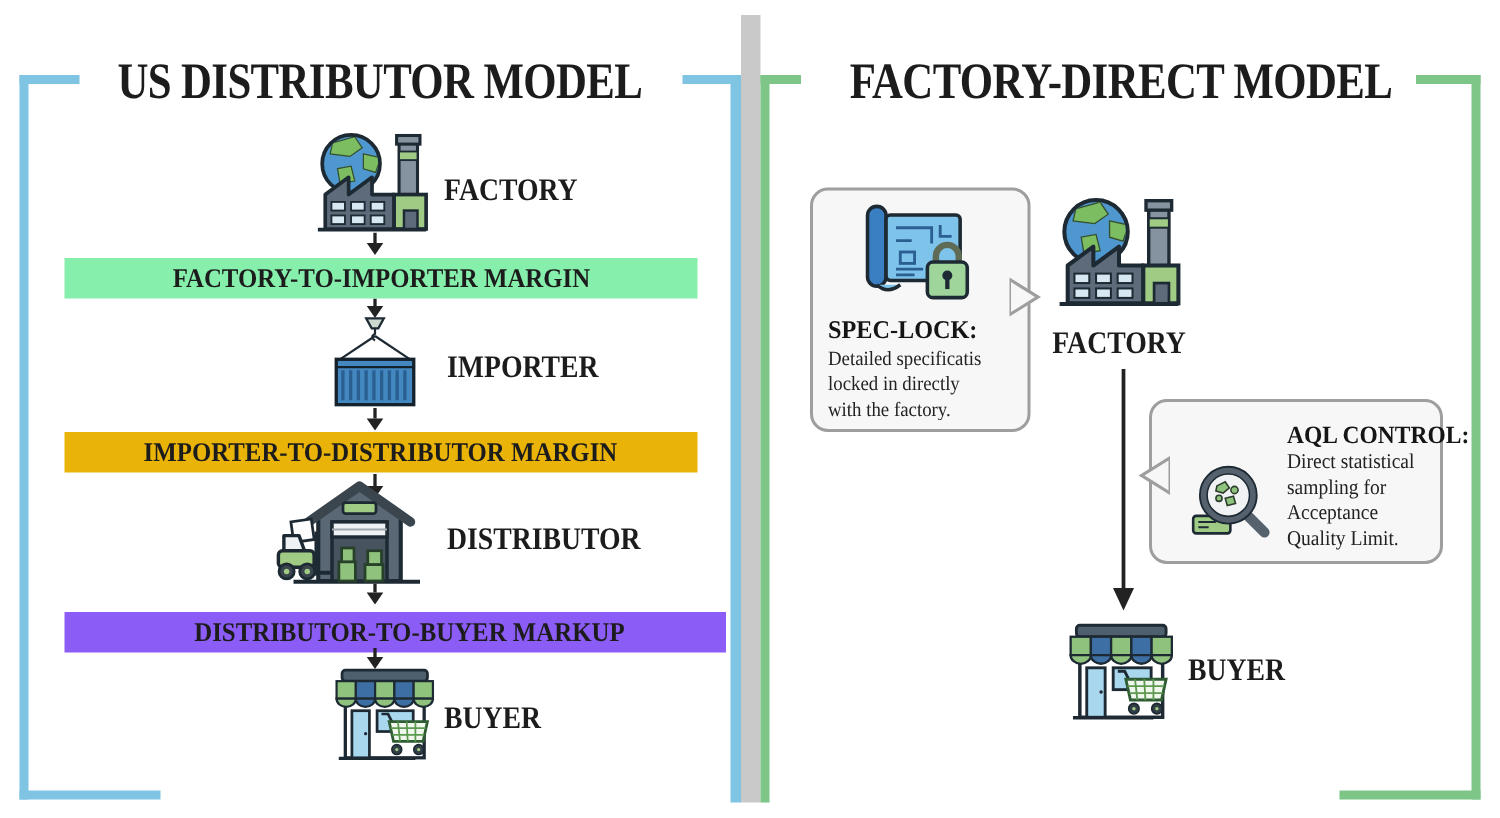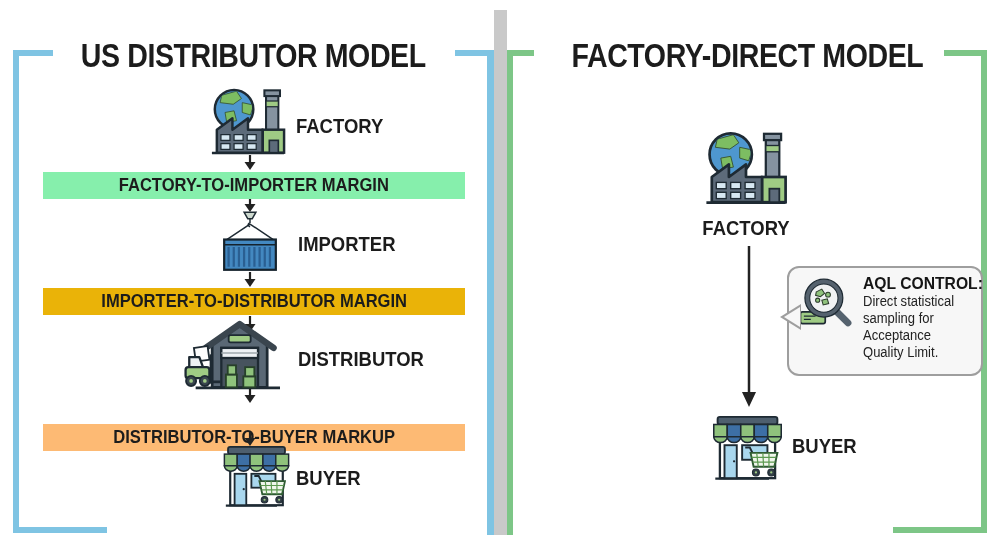--- a/index.html
+++ b/index.html
@@ -1,17 +1,17 @@
 <!DOCTYPE html>
 <html><head>
 <meta charset="utf-8">
 <style>
   html,body{margin:0;padding:0;background:#fff;}
   .canvas{position:relative;width:1000px;height:545px;background:#fff;overflow:hidden;
-          font-family:Liberation Sans, sans-serif;color:#1c1c1c;}
+          font-family:Liberation Serif, serif;color:#1c1c1c;}
   .abs{position:absolute;}
   
   .brk{position:absolute;}
   
   .title{position:absolute;top:33px;height:44px;display:flex;align-items:center;justify-content:center;}
   .title span{font-size:34px;font-weight:bold;letter-spacing:-.5px;white-space:nowrap;
               transform:scaleX(.84);transform-origin:center;color:#1c1c1c;}
   
   .mbar{position:absolute;left:43px;width:422px;height:27px;display:flex;align-items:center;justify-content:center;}
   .mbar span{font-size:18px;font-weight:bold;white-space:nowrap;transform:scaleX(.92);transform-origin:center;color:#1c1c1c;}
@@ -27,21 +27,21 @@
   .bubble{position:absolute;background:#f7f7f7;border:2px solid #9e9e9e;border-radius:12px;box-sizing:border-box;}
   .bubble::before,.bubble::after{content:"";position:absolute;width:0;height:0;border:13px solid transparent;}
   .bubble.point-right::before{right:-22px;top:58px;border-left:21px solid #9e9e9e;}
   .bubble.point-right::after{right:-15px;top:61px;border:10px solid transparent;border-left:16px solid #f7f7f7;}
   .bubble.point-left::before{left:-22px;top:36px;border-right:21px solid #9e9e9e;}
   .bubble.point-left::after{left:-15px;top:39px;border:10px solid transparent;border-right:16px solid #f7f7f7;}
   .bubble .heading{font-size:17px;font-weight:bold;white-space:nowrap;transform:scaleX(.95);transform-origin:left center;color:#151515;}
   .bubble .line{font-size:13.5px;line-height:17px;white-space:nowrap;transform:scaleX(.93);transform-origin:left center;color:#222;}
   .spec-body{padding:3px 8px 4px 10px;}
   .spec-icon{display:block;margin:3px auto 1px;}
-  .aql{display:flex;align-items:flex-start;padding:6px 6px 6px 8px;box-sizing:border-box;margin-left:21px;}
+  .aql{display:flex;align-items:flex-end;padding:6px 6px 6px 24px;box-sizing:border-box;}
   .aql .txt{margin-left:4px;}
   .hiddefs{position:absolute;width:0;height:0;overflow:hidden;}
 </style>
 </head>
 <body>
 
 <svg class="hiddefs" xmlns="http://www.w3.org/2000/svg" xmlns:xlink="http://www.w3.org/1999/xlink" aria-hidden="true">
   <defs>
     <clipPath id="globeclip">
         <circle cx="33" cy="27" r="22"></circle>
@@ -226,34 +226,45 @@
   <svg class="abs" style="left:181px;top:314px;" width="110" height="77" viewBox="0 0 120 84">
       <use href="#sym-warehouse" xlink:href="#sym-warehouse"></use>
     </svg>
   <div class="nlabel" style="left:298px;top:347px;">DISTRIBUTOR</div>
 
   <svg class="arr" style="left:243px;top:389px;" width="14" height="14">
       <line x1="7" y1="0" x2="7" y2="6"></line>
       <polygon points="1.5,6 12.5,6 7,14"></polygon>
     </svg>
 
-  <div class="mbar" style="top: 424px; background-color: #fdba74;">
+  <div class="mbar" style="top: 408px; background-color: #8b5cf6; padding-left: 19px;">
     <span>DISTRIBUTOR-TO-BUYER MARKUP</span>
   </div>
 
   <svg class="arr" style="left:243px;top:432px;" width="14" height="14">
       <line x1="7" y1="0" x2="7" y2="6"></line>
       <polygon points="1.5,6 12.5,6 7,14"></polygon>
     </svg>
 
   <svg class="abs" style="left:220px;top:443px;" width="73" height="66" viewBox="0 0 100 90">
       <use href="#sym-store" xlink:href="#sym-store"></use>
     </svg>
   <div class="nlabel" style="left:296px;top:466px;">BUYER</div>
 
+  <div class="bubble point-right" style="left:540px;top:125px;width:147px;height:163px;">
+    <svg class="spec-icon" width="95" height="76" viewBox="0 0 100 80">
+        <use href="#sym-blueprint" xlink:href="#sym-blueprint"></use>
+      </svg>
+    <div class="spec-body">
+      <div class="heading">SPEC-LOCK:</div>
+      <div class="line">Detailed specificatis</div>
+      <div class="line">locked in directly</div>
+      <div class="line">with the factory.</div>
+    </div>
+  </div>
 
   <svg class="abs" style="left:701px;top:130px;" width="90" height="76" viewBox="0 0 100 84">
       <use href="#sym-factory" xlink:href="#sym-factory"></use>
     </svg>
   <div class="nlabel centered" style="left:691px;top:216px;">FACTORY</div>
 
   <svg class="arr" style="left:740px;top:246px;" width="18" height="162">
     <line x1="9" y1="0" x2="9" y2="147" style="stroke-width:2.5px;"></line>
     <polygon points="2,146 16,146 9,161"></polygon>
   </svg>

